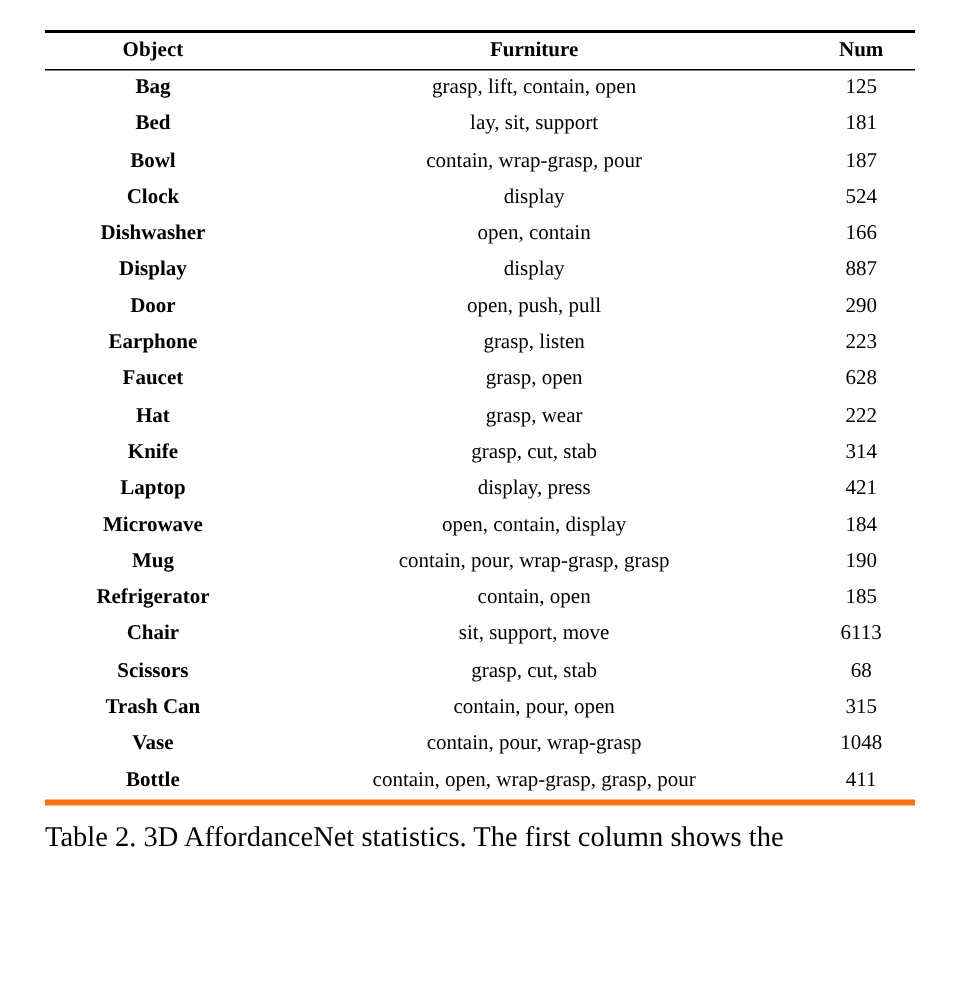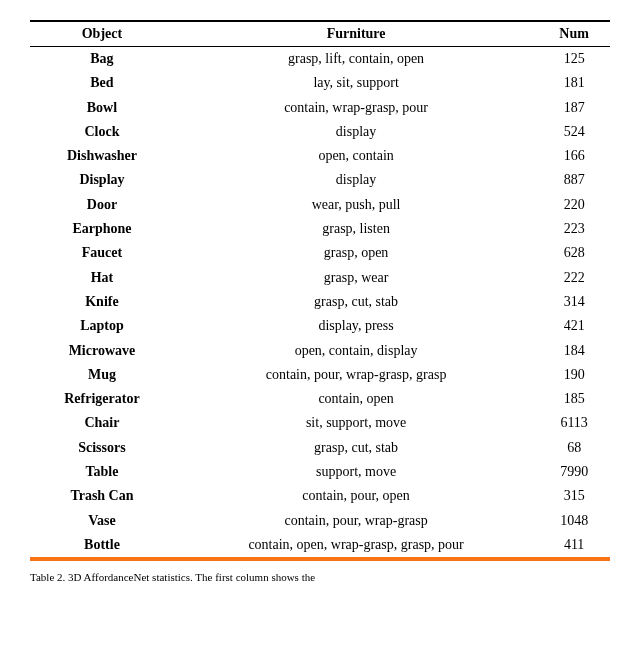--- a/index.html
+++ b/index.html
@@ -40,21 +40,21 @@
       padding: 2px 8px;
       line-height: 1.45;
     }
     td:first-child {
       font-weight: bold;
     }
     td:last-child {
     }
     .caption {
       margin-top: 8px;
-      font-size: 11px;
+      font-size: 19px;
       color: #000;
       line-height: 1.5;
     }
   </style>
 </head>
 <body>
 
 <div class="table-container">
   <table>
     <thead>
@@ -90,22 +90,22 @@
           <td>open, contain</td>
           <td>166</td>
         </tr>
         <tr>
           <td>Display</td>
           <td>display</td>
           <td>887</td>
         </tr>
         <tr>
           <td>Door</td>
-          <td>wear, push, pull</td>
-          <td>220</td>
+          <td>open, push, pull</td>
+          <td>290</td>
         </tr>
         <tr>
           <td>Earphone</td>
           <td>grasp, listen</td>
           <td>223</td>
         </tr>
         <tr>
           <td>Faucet</td>
           <td>grasp, open</td>
           <td>628</td>
@@ -144,25 +144,20 @@
           <td>Chair</td>
           <td>sit, support, move</td>
           <td>6113</td>
         </tr>
         <tr>
           <td>Scissors</td>
           <td>grasp, cut, stab</td>
           <td>68</td>
         </tr>
         <tr>
-          <td>Table</td>
-          <td>support, move</td>
-          <td>7990</td>
-        </tr>
-        <tr>
           <td>Trash Can</td>
           <td>contain, pour, open</td>
           <td>315</td>
         </tr>
         <tr>
           <td>Vase</td>
           <td>contain, pour, wrap-grasp</td>
           <td>1048</td>
         </tr>
         <tr>

